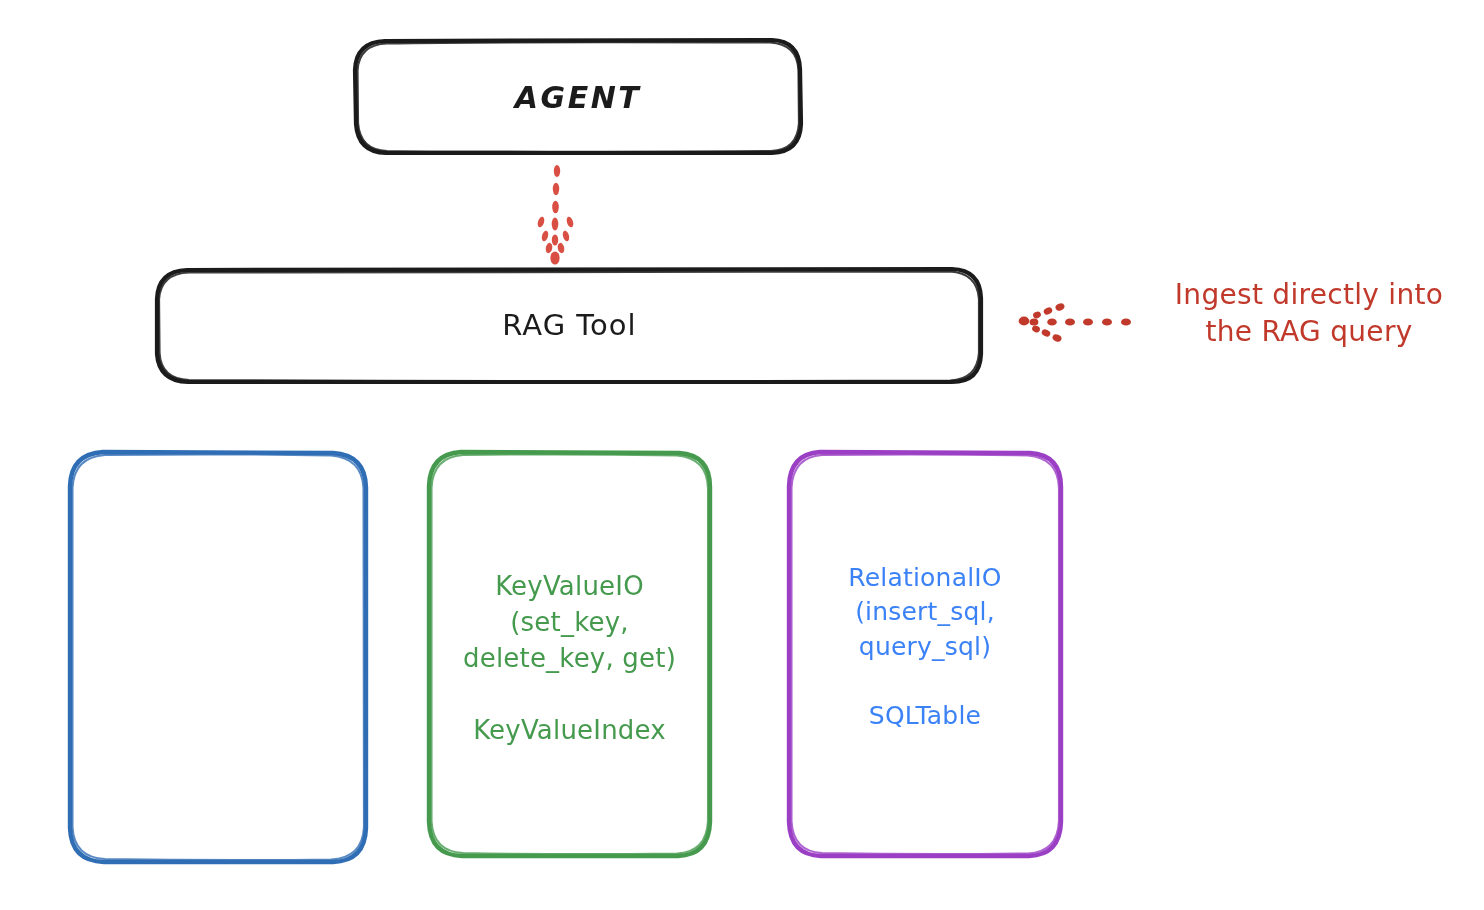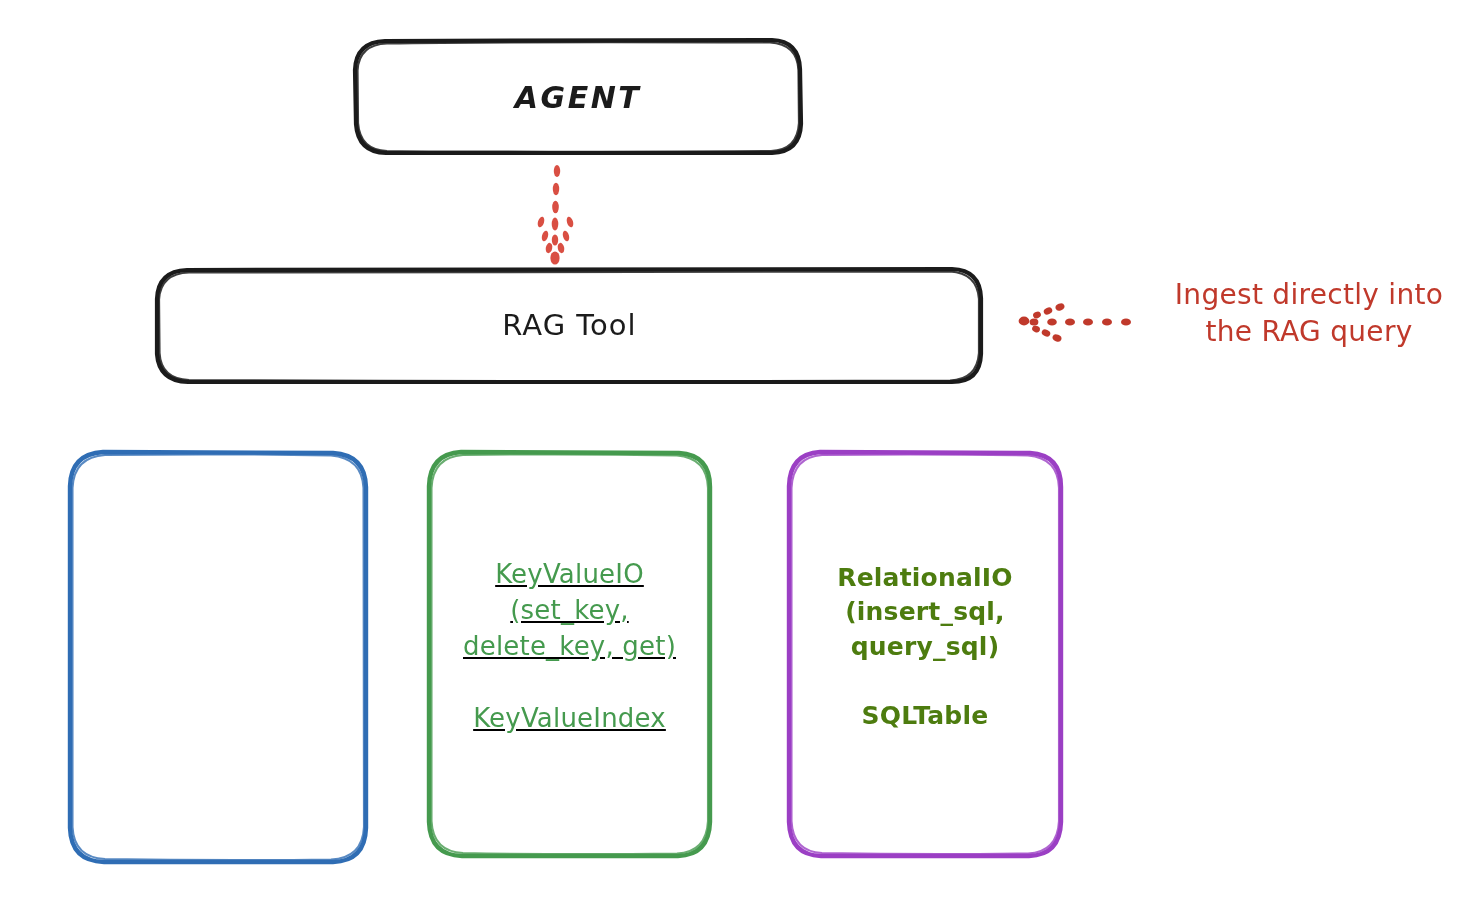--- a/index.html
+++ b/index.html
@@ -84,24 +84,23 @@
 
   
   #node-vectorio {
     left: 70px;
     top: 452px;
     width: 296px;
     height: 411px;
   }
   #node-keyvalueio {
     left: 429px;
-    top: 452px;
+    top: 464px;
     width: 281px;
     height: 404px;
-    text-decoration: underline;
   }
   #node-relationalio {
     left: 789px;
     top: 452px;
     width: 272px;
     height: 404px;
   }
 
   .leaf-label {
     position: relative;
@@ -110,21 +109,21 @@
     font-family: "DejaVu Sans", sans-serif;
     font-weight: 400;
     font-size: 26px;
     line-height: 1.38;
     letter-spacing: 0.2px;
     text-align: center;
     padding-bottom: 14px;
   }
   #node-vectorio .leaf-label { color: #2f6db4; font-size: 26px; }
   #node-keyvalueio .leaf-label { color: #459a4e; font-size: 26px; }
-  #node-relationalio .leaf-label { color: #4d7c0f; font-size: 25px; font-weight: bold; }
+  #node-relationalio .leaf-label { color: #3b82f6; font-size: 25px; }
 
   
   #annotation-ingest {
     position: absolute;
     left: 1144px;
     top: 277px;
     width: 330px;
     color: #c0392b;
     font-family: "DejaVu Sans", sans-serif;
     font-weight: 400;

